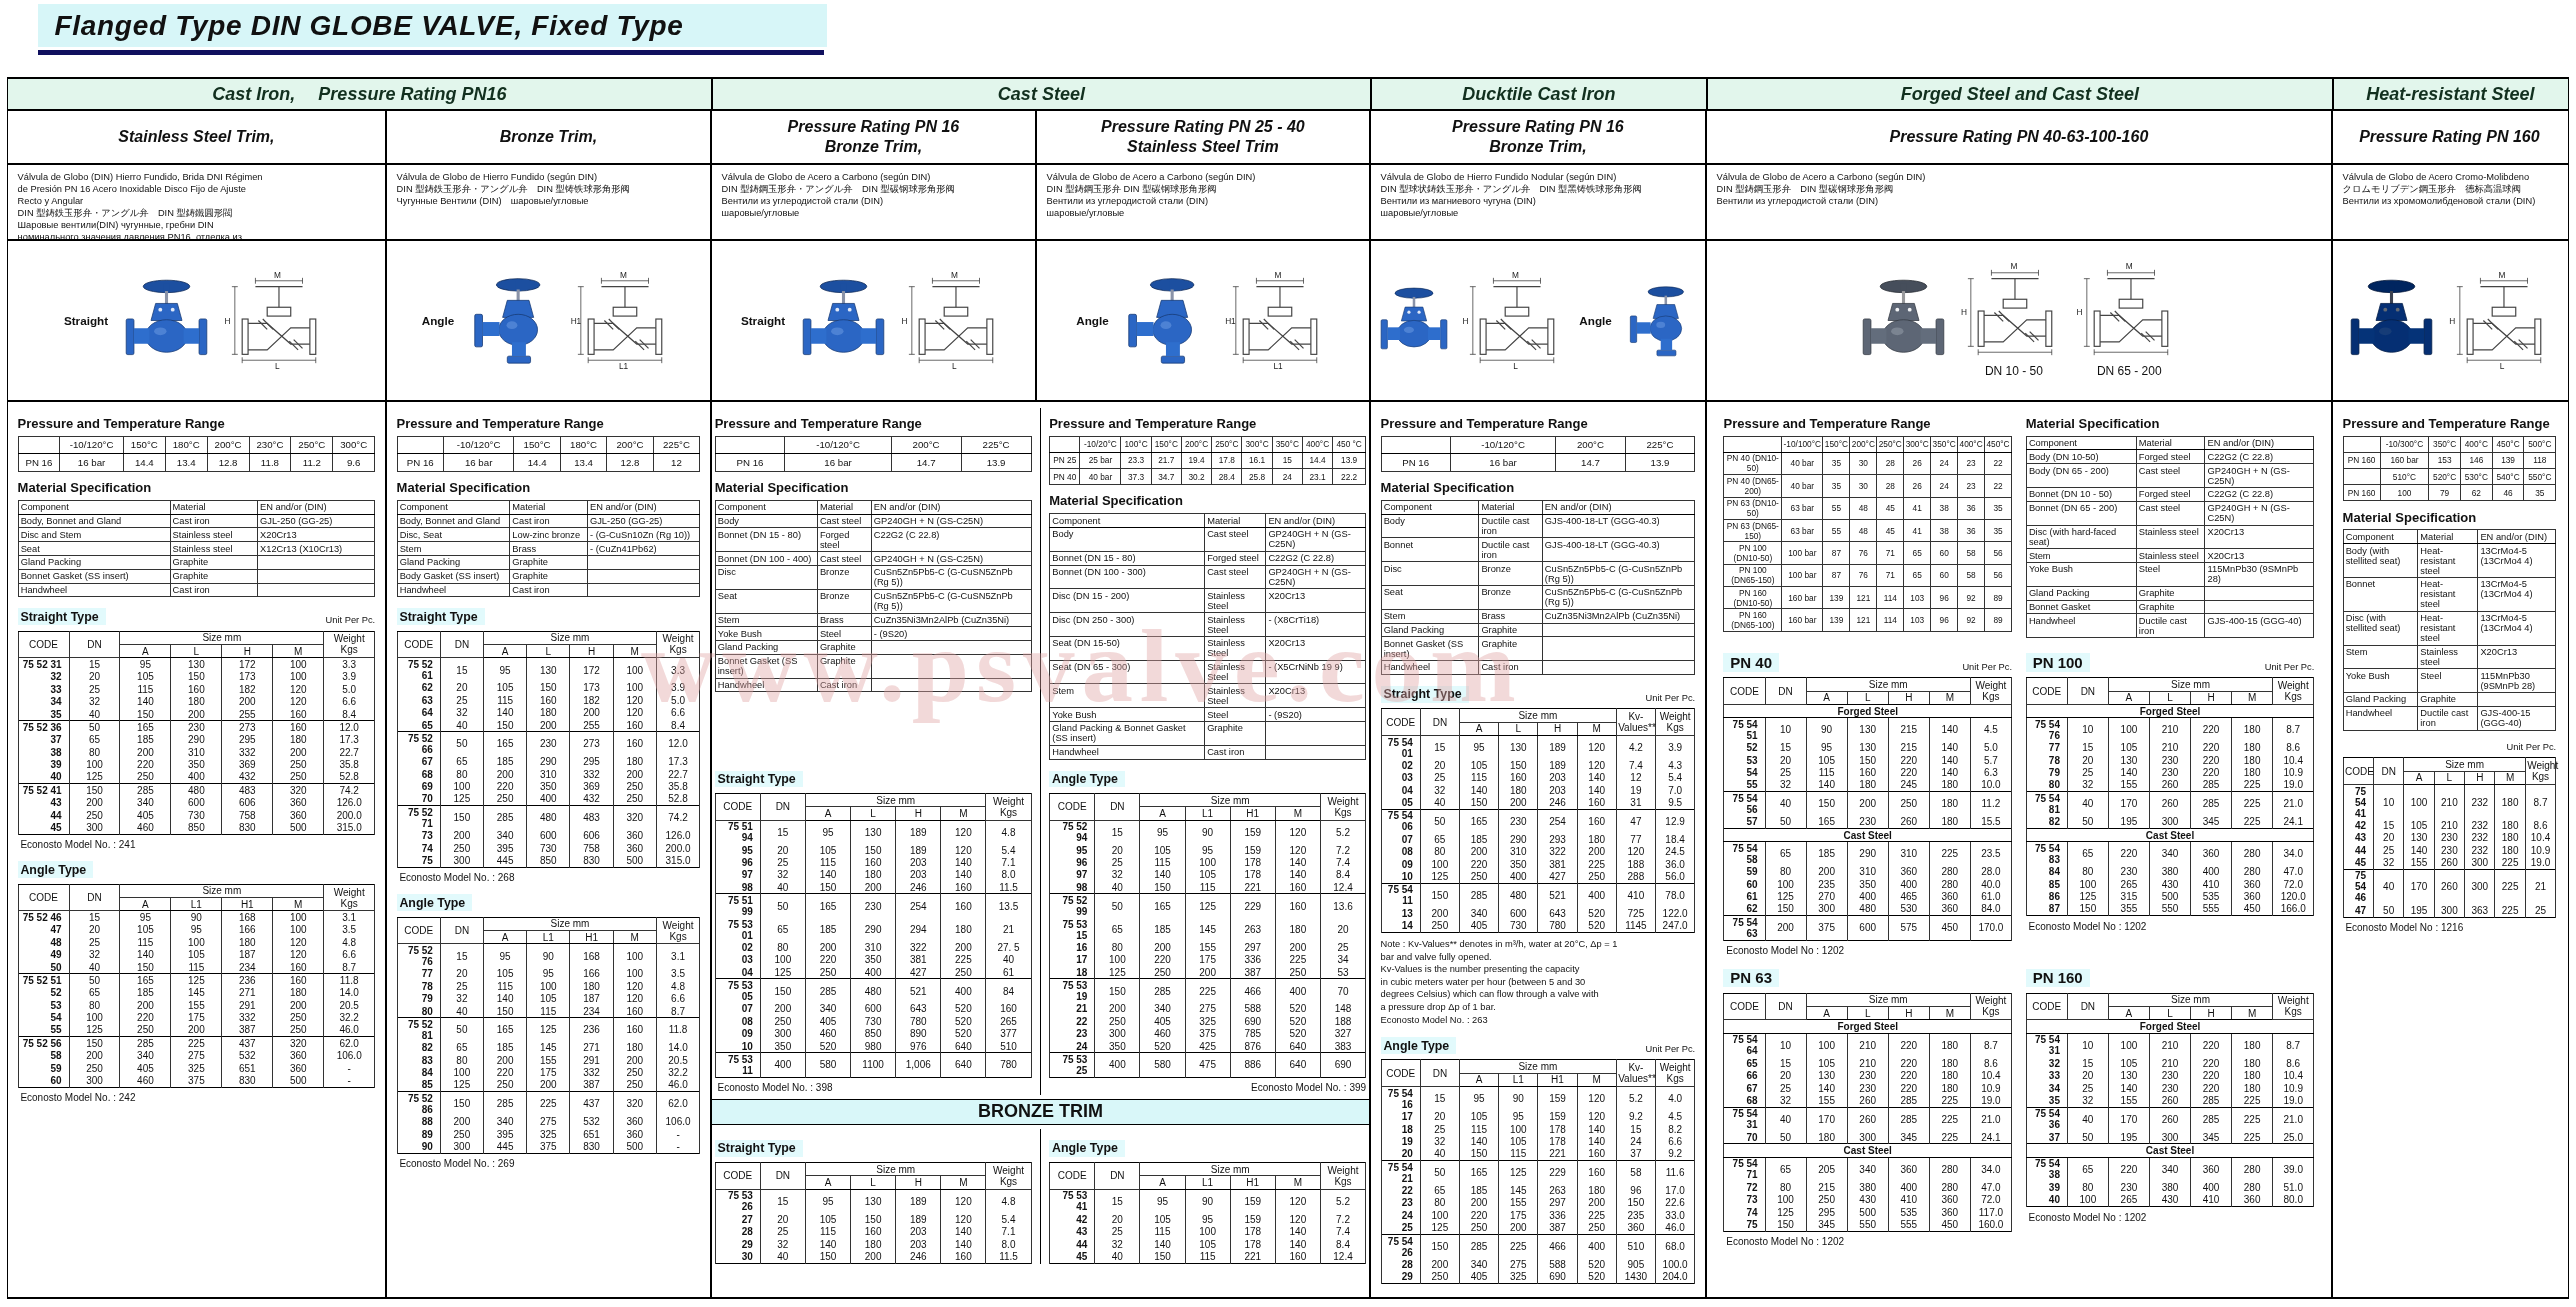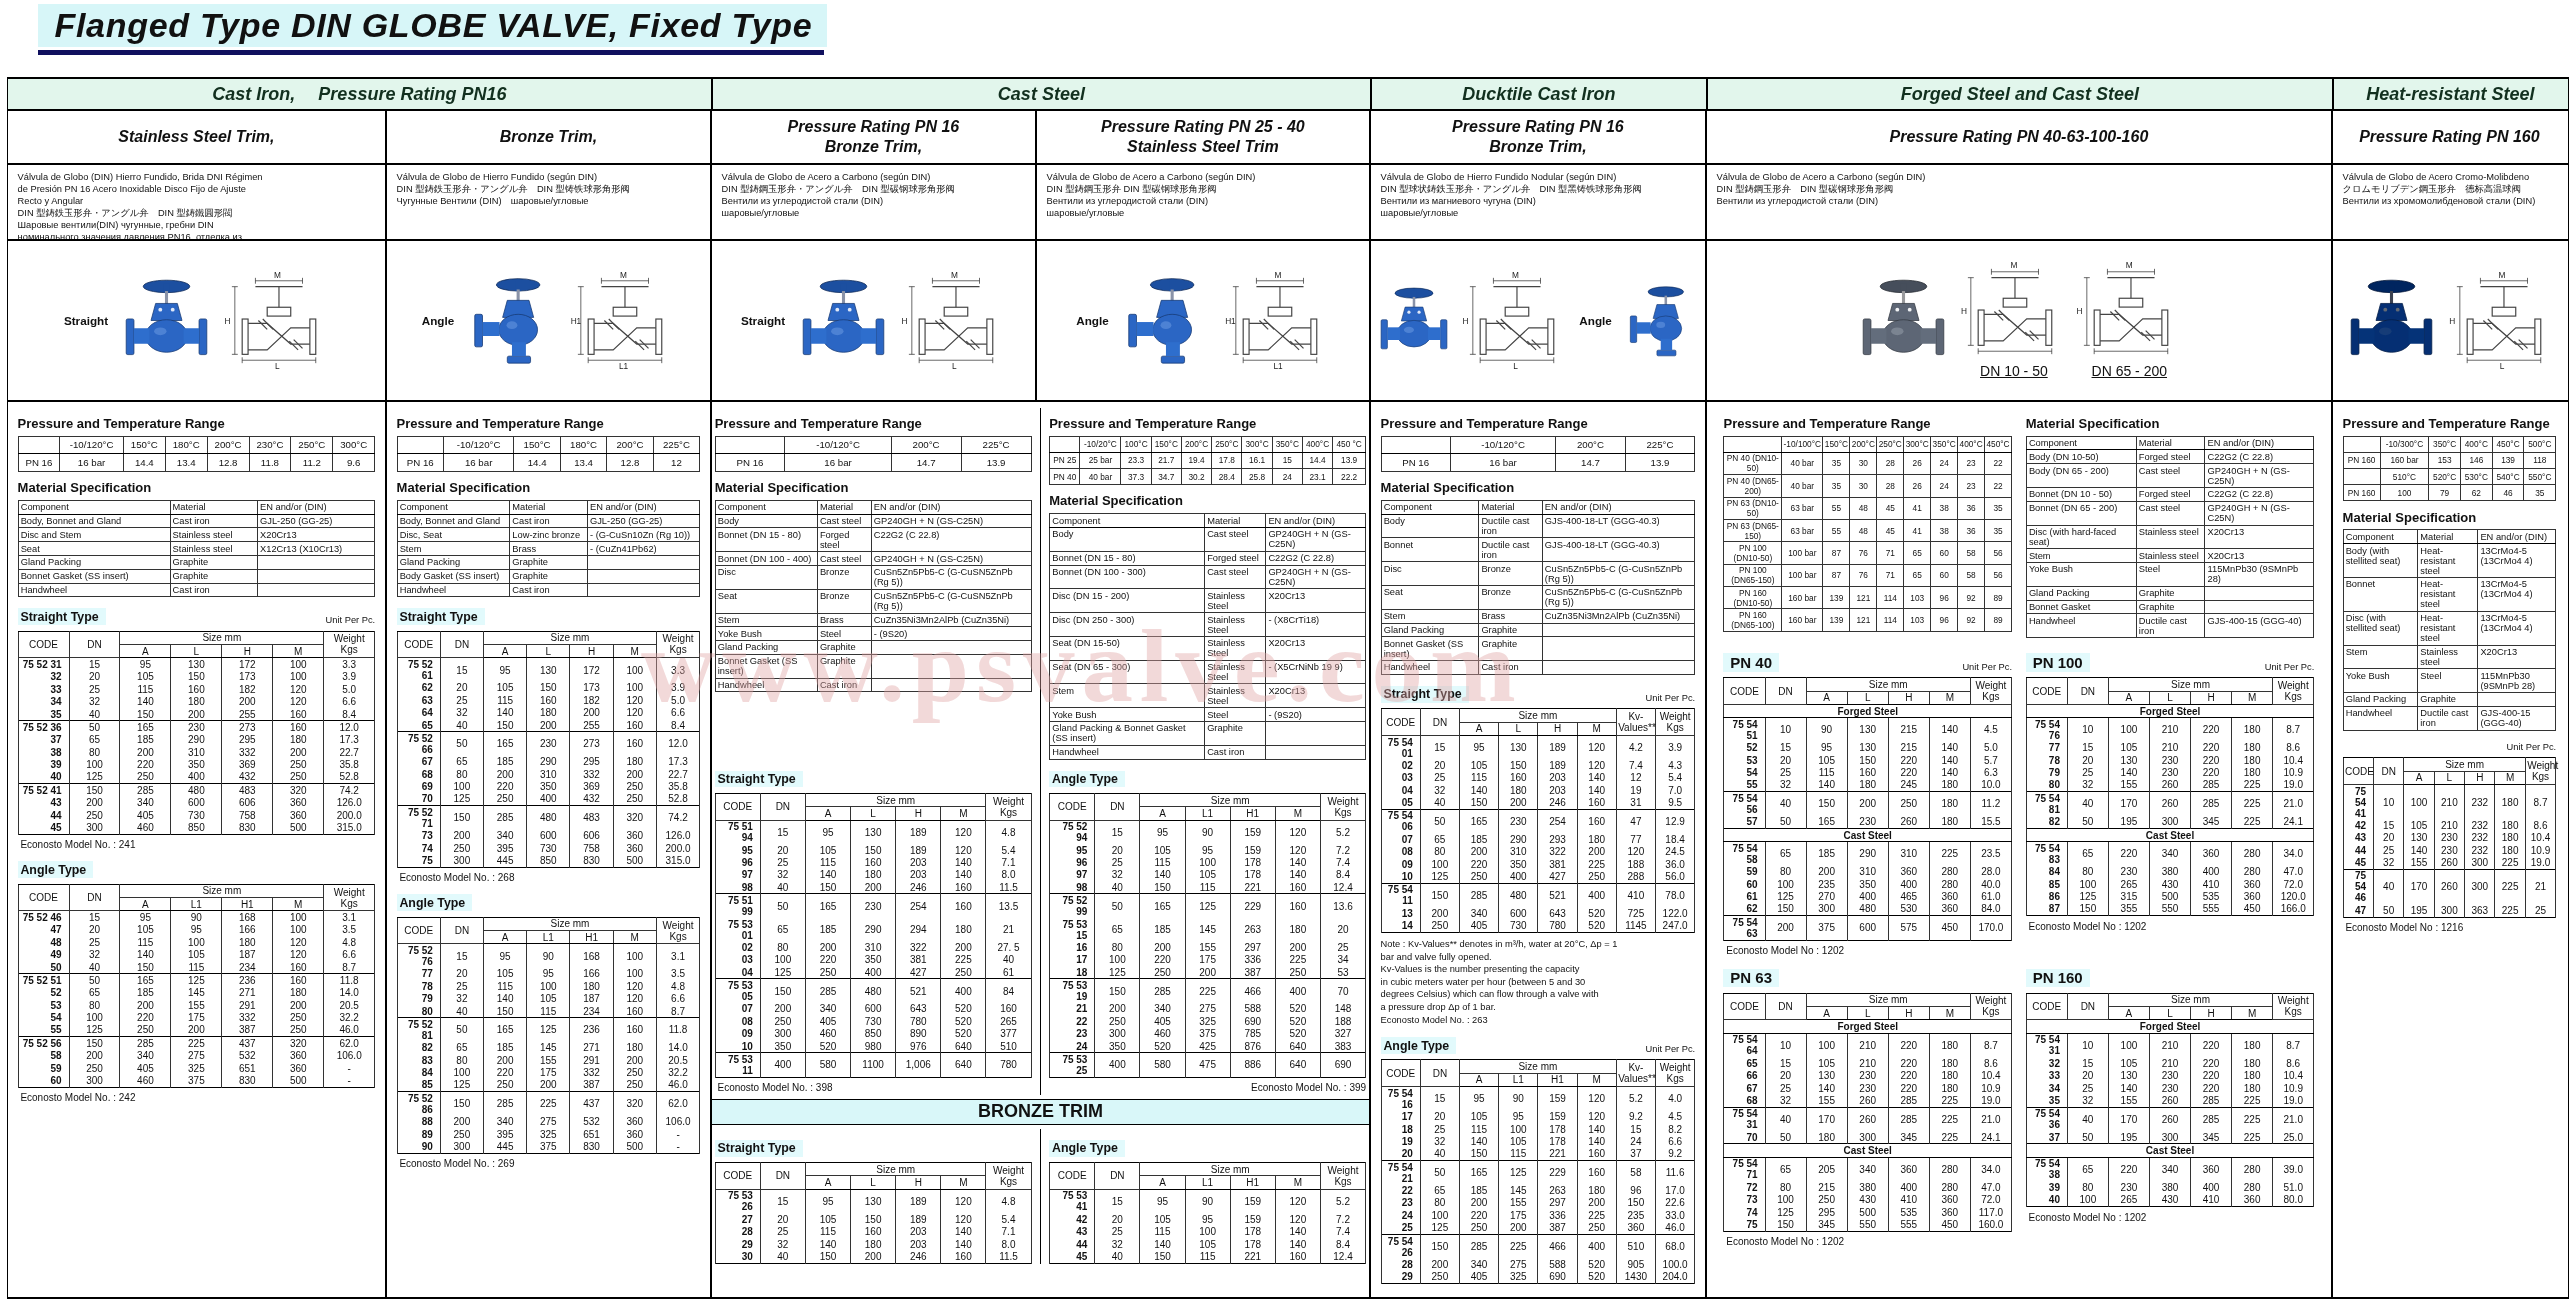--- a/index.html
+++ b/index.html
@@ -1,21 +1,21 @@
 <!DOCTYPE html>
 <html style="font-size:11px"><head>
 <meta charset="utf-8">
 <style>
   html,body{margin:0;padding:0;background:#fff;color:#111;
     font-family:"Liberation Sans",sans-serif;}
   #page{position:relative;width:2576px;height:1307px;background:#fff;overflow:hidden;}
 
   
   .title{position:absolute;left:38px;top:4.1px;width:789px;height:43px;background:#d7f6f8;
-    display:flex;align-items:center;padding-left:16.5px;font-size:34px;font-weight:bold;
+    display:flex;align-items:center;padding-left:16.5px;font-size:28px;font-weight:bold;
     font-style:italic;letter-spacing:0.7px;box-sizing:border-box;}
   .title-bar{position:absolute;left:38px;top:50px;width:786px;height:4.8px;background:#10105e;}
 
   
   .watermark{position:absolute;left:641px;top:607px;font-size:103px;font-weight:bold;
     font-family:"Liberation Serif",serif;color:rgba(225,165,165,.42);letter-spacing:6.9px;
     z-index:40;pointer-events:none;white-space:nowrap;}
 
   
   .frame{position:absolute;left:6.9px;top:77px;width:2562px;height:1222px;
@@ -43,21 +43,21 @@
   svg.vphoto{width:93px;height:93px;flex:none;}
   svg.vphoto.small{width:76px;height:76px;}
   svg.vphoto.steel{filter:saturate(.15) brightness(1.05);}
   svg.vphoto.dark{filter:brightness(.45) saturate(1.6);}
   .drawwrap{position:relative;width:103px;height:97px;flex:none;}
   .drawwrap svg{width:100%;height:100%;}
   .drawwrap span{position:absolute;font-size:8.3px;color:#222;}
   .dm{top:-2.1px;left:50%;transform:translateX(-50%);}
   .dh{left:-1.4px;top:45%;}
   .dl{bottom:-2.1px;left:50%;transform:translateX(-50%);}
-  .dncap{font-size:14px;text-align:center;margin-top:3px;text-decoration:underline;}
+  .dncap{font-size:12px;text-align:center;margin-top:3px;}
 
   
   .colbody{padding:5.5px 9.7px;box-sizing:border-box;}
   h3.sec{font-size:13px;font-weight:bold;margin:8.3px 0 4.8px 0;}
   .model{font-size:10px;margin:4.8px 0 1.4px 2.8px;}
   .type-band{display:flex;justify-content:space-between;align-items:flex-end;margin:11px 0 5.5px 0;}
   .type-label{background:#e2fafc;font-weight:bold;font-size:12.4px;padding:1.4px 6.9px 1.4px 2.8px;}
   .unit{font-size:9.3px;margin-left:46px;}
   .pn-title{background:#e2fafc;font-weight:bold;font-size:15px;padding:0.7px 6.9px;}
 

